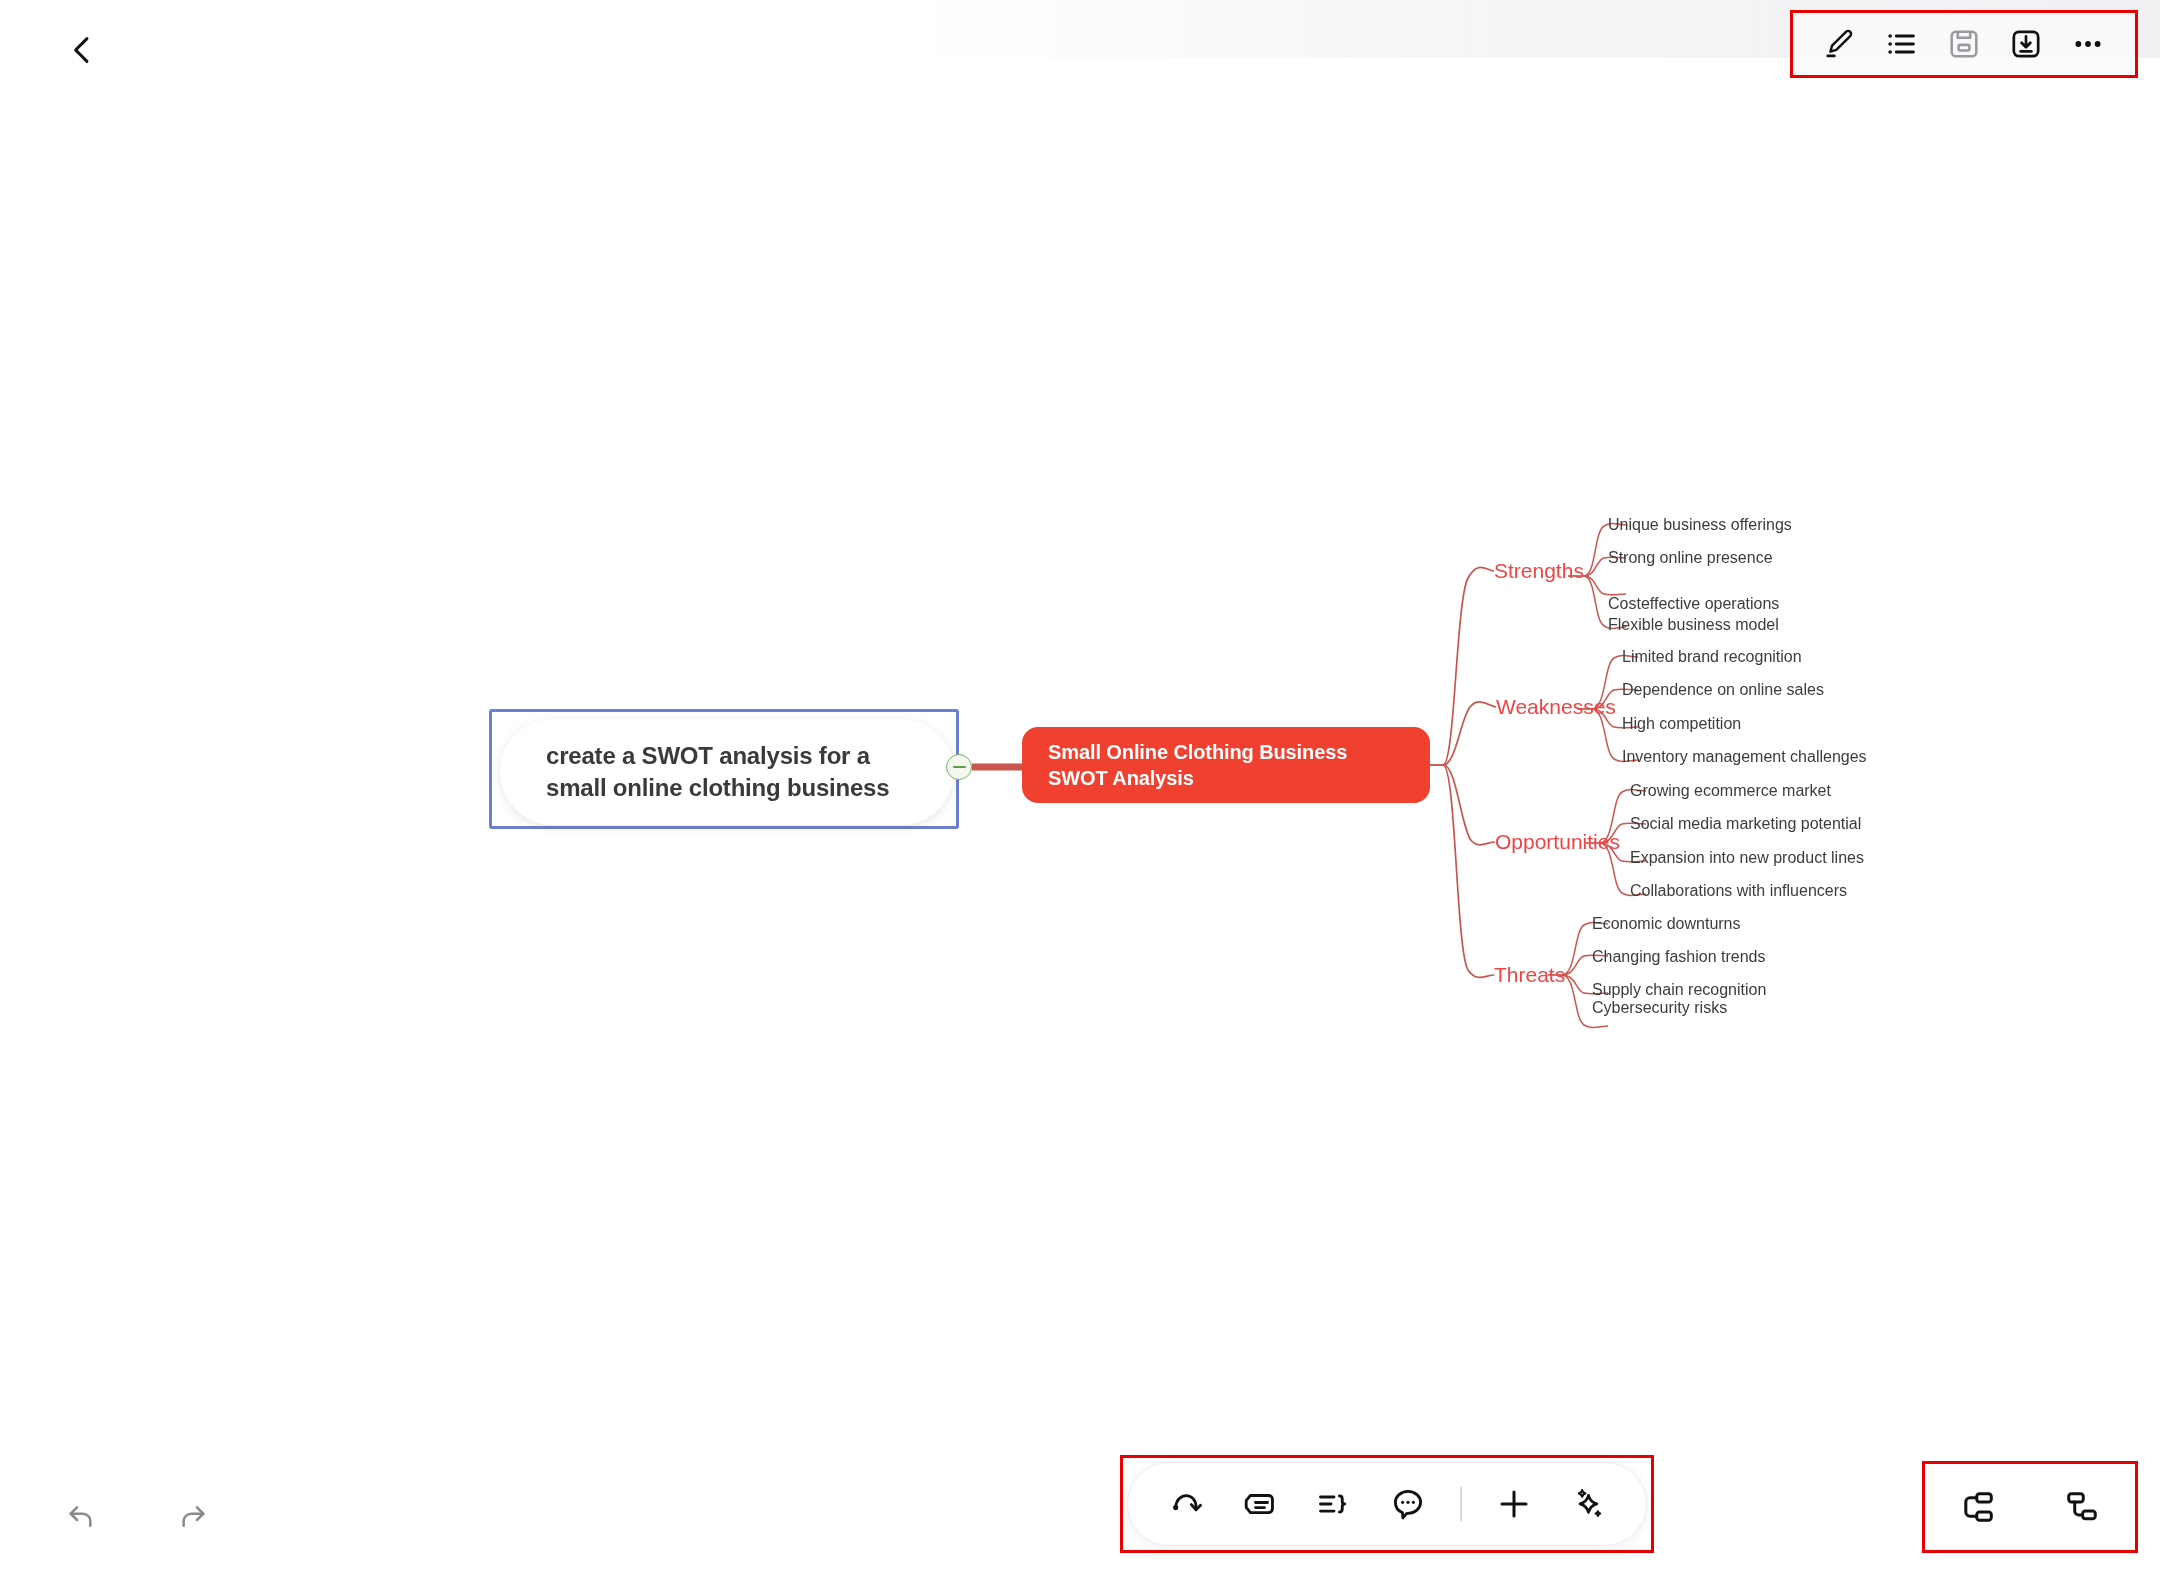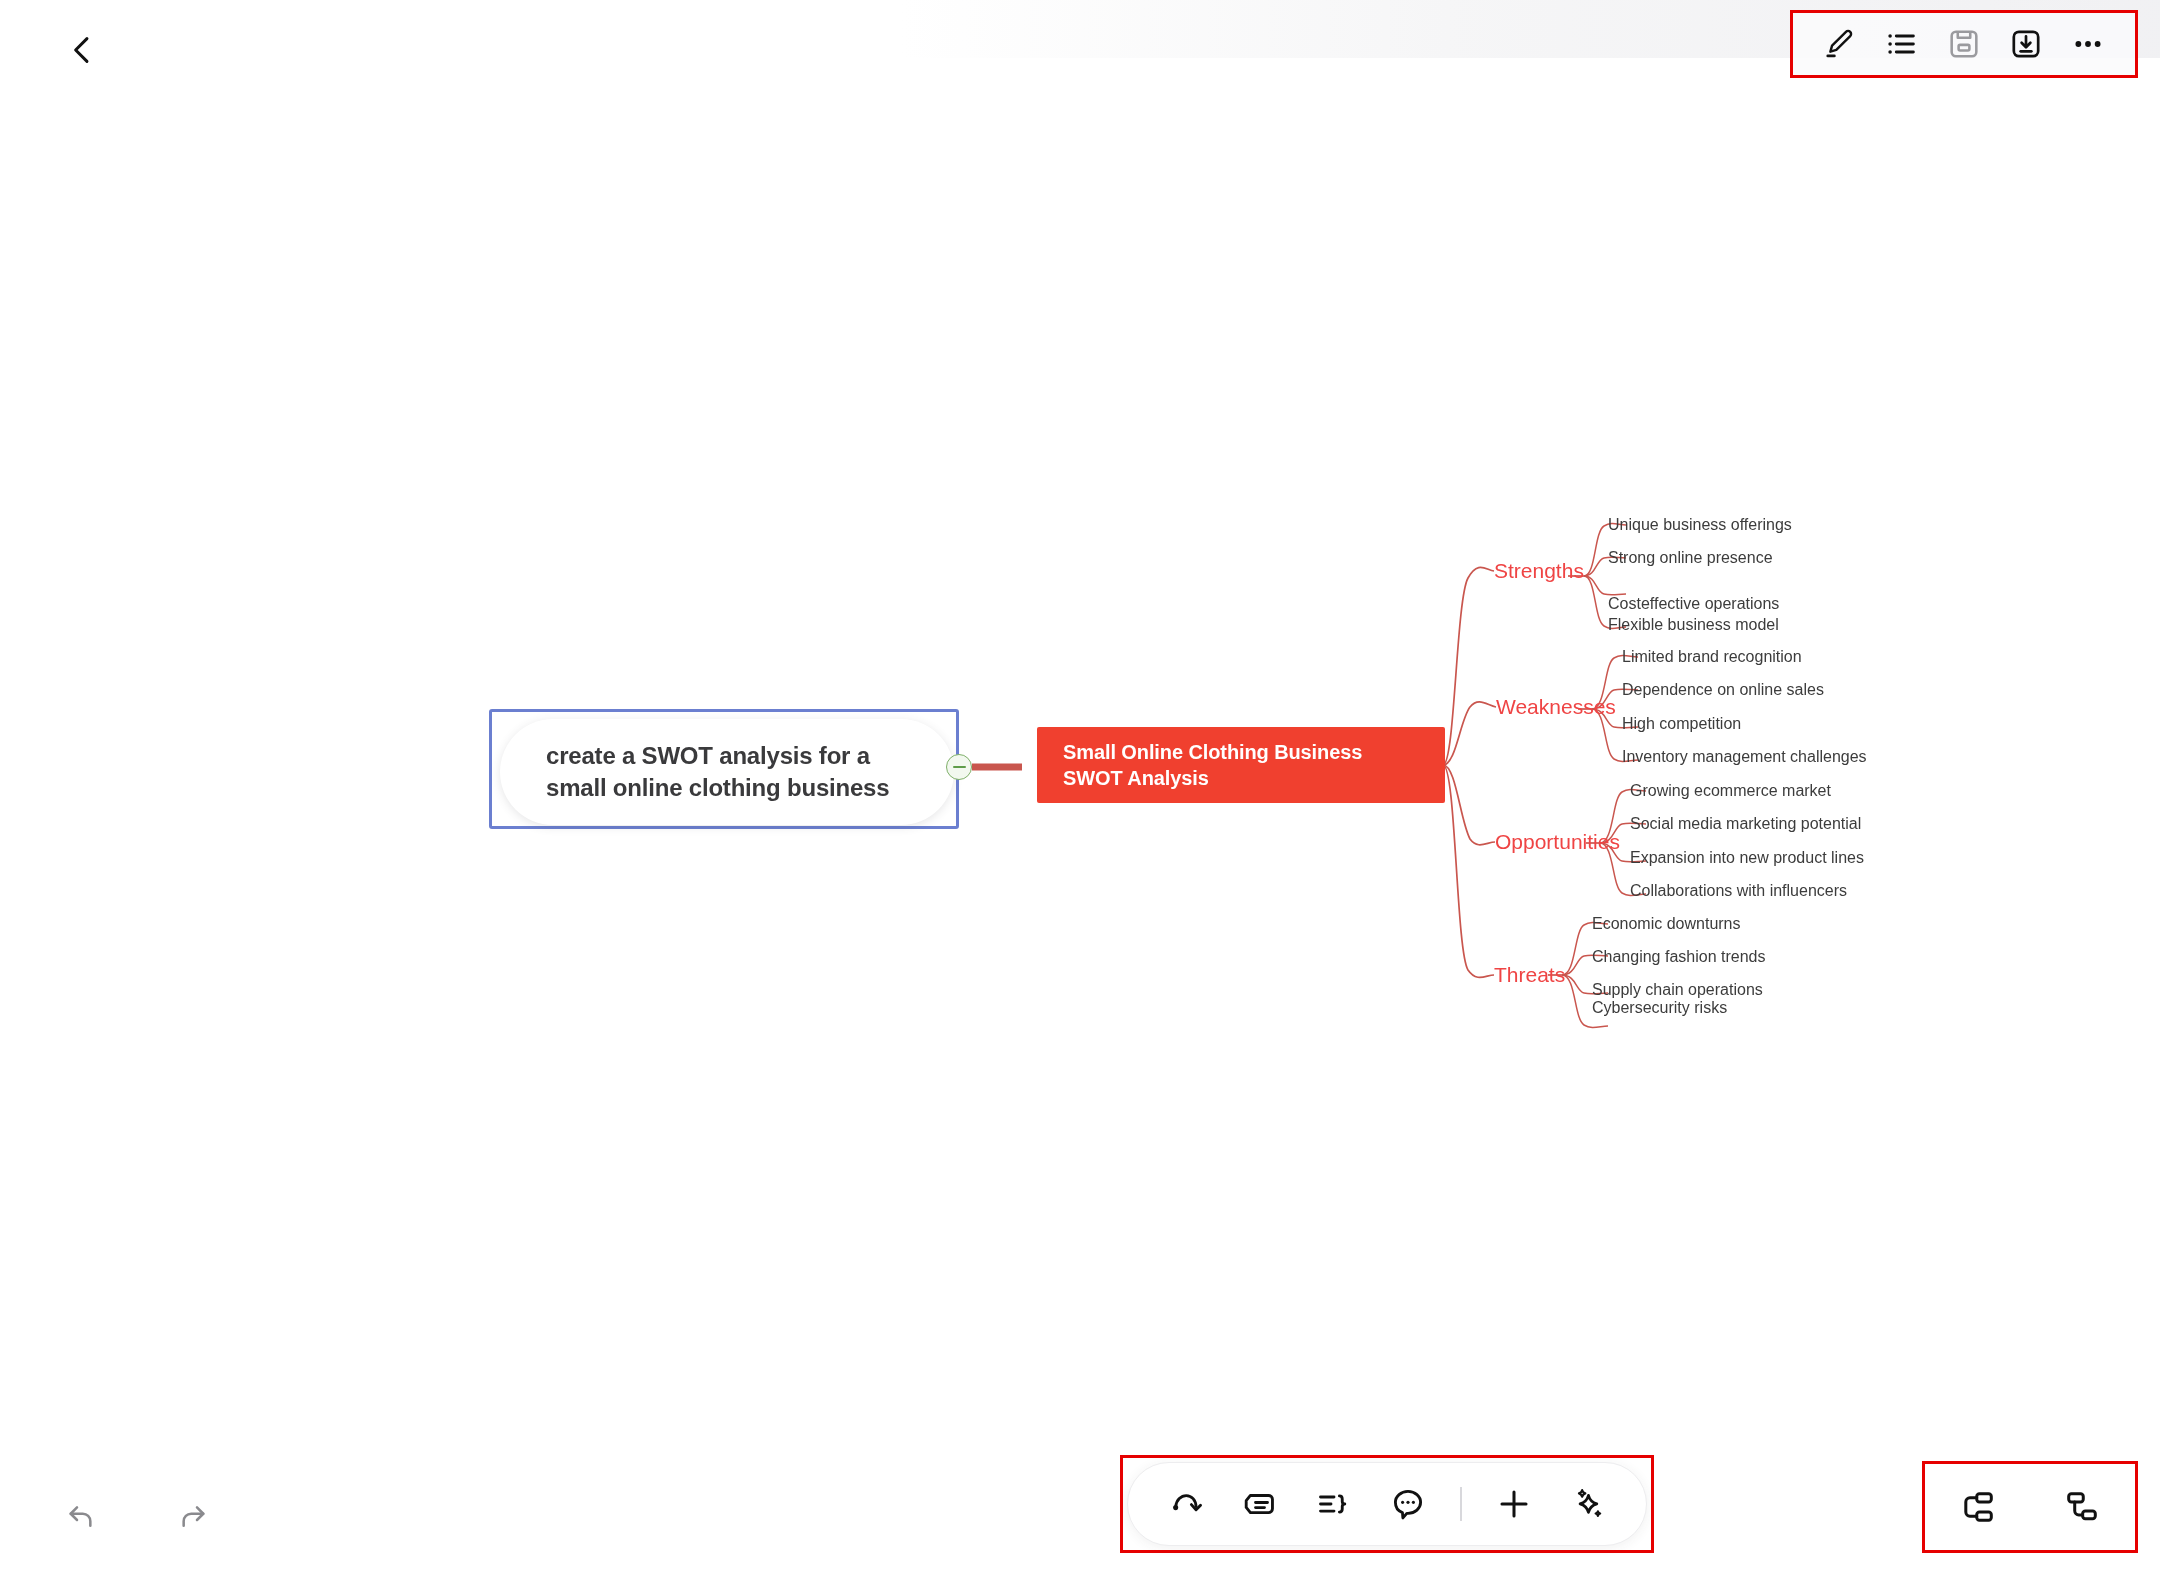--- a/index.html
+++ b/index.html
@@ -119,27 +119,26 @@
     background: #5f9c4a;
     border-radius: 2px;
   }
 
   
   .root-node {
     position: absolute;
     left: 1022px; top: 727px;
     width: 408px; height: 76px;
     background: #f0402f;
-    border-radius: 2px;
+    border-radius: 16px;
     display: flex;
     align-items: center;
     padding: 0 26px;
     cursor: pointer;
     z-index: 5;
-    margin-left: 15px;
   }
   .root-text {
     color: #ffffff;
     font-size: 20px;
     font-weight: bold;
     line-height: 1.32;
     letter-spacing: -0.1px;
   }
 
   
@@ -358,21 +357,21 @@
     <div class="leaf-label" style="left:1622px; top:724px;">High competition</div>
     <div class="leaf-label" style="left:1622px; top:757px;">Inventory management challenges</div>
 
     <div class="leaf-label" style="left:1630px; top:791px;">Growing ecommerce market</div>
     <div class="leaf-label" style="left:1630px; top:824px;">Social media marketing potential</div>
     <div class="leaf-label" style="left:1630px; top:858px;">Expansion into new product lines</div>
     <div class="leaf-label" style="left:1630px; top:891px;">Collaborations with influencers</div>
 
     <div class="leaf-label" style="left:1592px; top:924px;">Economic downturns</div>
     <div class="leaf-label" style="left:1592px; top:957px;">Changing fashion trends</div>
-    <div class="leaf-label" style="left:1592px; top:990px;">Supply chain operations</div>
+    <div class="leaf-label" style="left:1592px; top:990px;">Supply chain recognition</div>
     <div class="leaf-label" style="left:1592px; top:1008px;">Cybersecurity risks</div>
 
   </div>
 
   <div class="undo-redo">
     <div class="ur-btn">
       <svg width="32" height="32" viewBox="0 0 24 24" fill="none">
         <path d="M9 5.6 4.3 10.3 9 15" stroke="#8a8a8e" stroke-width="1.9" stroke-linecap="round" stroke-linejoin="round"></path>
         <path d="M4.3 10.3h9.1a5.6 5.6 0 0 1 5.6 5.6v3.4" stroke="#8a8a8e" stroke-width="1.9" stroke-linecap="round" stroke-linejoin="round"></path>
       </svg>

